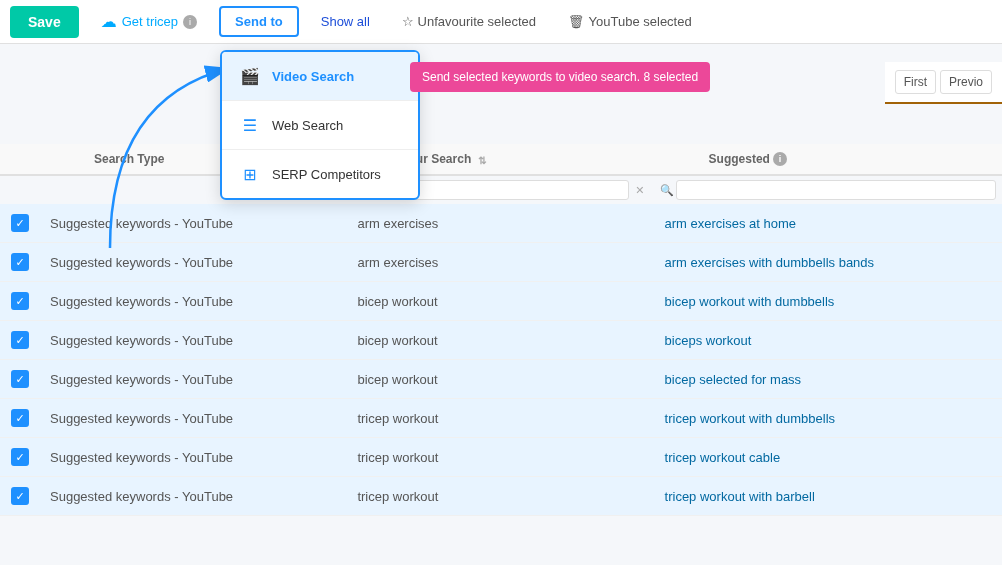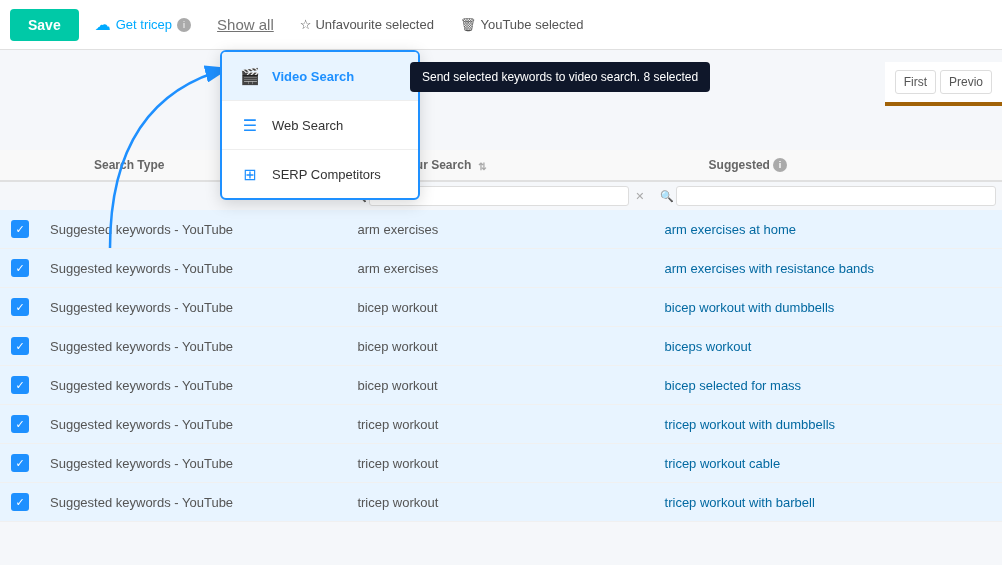--- a/index.html
+++ b/index.html
@@ -5,22 +5,22 @@
     * { box-sizing: border-box; margin: 0; padding: 0; }
     body { font-family: Arial, sans-serif; font-size: 13px; background: #f5f7fa; overflow: hidden; }
 
     
     .toolbar {
       display: flex;
       align-items: center;
       background: #fff;
       border-bottom: 1px solid #e0e0e0;
       padding: 0 10px;
-      height: 50px;
-      gap: 6px;
+      height: 44px;
+      gap: 12px;
       position: relative;
       z-index: 100;
     }
     .btn-save {
       background: #00c9a7;
       color: #fff;
       border: none;
       padding: 8px 18px;
       border-radius: 4px;
       font-weight: bold;
@@ -44,25 +44,24 @@
       color: #1e90ff;
       border-radius: 4px;
       padding: 6px 14px;
       font-size: 13px;
       font-weight: bold;
       cursor: pointer;
     }
     .btn-show-all {
       background: none;
       border: none;
-      color: #737373;
-      font-size: 15px;
+      color: #1d4ed8;
+      font-size: 13px;
       cursor: pointer;
       padding: 6px 10px;
-      text-decoration: underline;
     }
     .btn-unfavourite {
       display: flex; align-items: center; gap: 4px;
       background: none; border: none; color: #555; font-size: 13px; cursor: pointer; padding: 6px 10px;
     }
     .btn-delete {
       display: flex; align-items: center; gap: 4px;
       background: none; border: none; color: #555; font-size: 13px; cursor: pointer; padding: 6px 10px;
     }
     .info-icon {
@@ -125,40 +124,40 @@
       left: 80px;
       z-index: 150;
       pointer-events: none;
     }
 
     
     .tooltip-box {
       position: absolute;
       top: 62px;
       left: 410px;
-      background: #0f172a;
+      background: #ec4899;
       color: #fff;
       padding: 8px 12px;
       border-radius: 4px;
       font-size: 12px;
       white-space: nowrap;
       z-index: 300;
     }
 
     
     .pagination-area {
       position: absolute;
       top: 62px;
       right: 0;
       display: flex;
       align-items: center;
       gap: 4px;
       padding: 8px 10px;
       background: #fff;
-      border-bottom: 4px solid #a16207;
+      border-bottom: 2px solid #a16207;
       z-index: 50;
     }
     .page-btn {
       background: none; border: 1px solid #ddd; border-radius: 3px;
       padding: 4px 8px; font-size: 12px; cursor: pointer; color: #555;
     }
 
     
     .table-area {
       margin-top: 100px;
@@ -219,20 +218,21 @@
 
 <div class="toolbar">
   <button class="btn-save">Save</button>
 
   <button class="btn-get-results">
     <span class="cloud-icon">☁</span>
     <span>Get tricep</span>
     <span class="info-icon">i</span>
   </button>
 
+  <button class="btn-send-to">Send to</button>
   <button class="btn-show-all">Show all</button>
 
   <button class="btn-unfavourite">
     <span>☆</span>
     <span>Unfavourite selected</span>
   </button>
 
   <button class="btn-delete">
     <span>🗑</span>
     <span>YouTube selected</span>
@@ -321,21 +321,21 @@
     <tr class="selected">
           <td class="checkbox-cell"><div class="check-box">✓</div></td>
           <td>Suggested keywords - YouTube</td>
           <td>arm exercises</td>
           <td><a class="keyword-link">arm exercises at home</a></td>
         </tr>
         <tr class="selected">
           <td class="checkbox-cell"><div class="check-box">✓</div></td>
           <td>Suggested keywords - YouTube</td>
           <td>arm exercises</td>
-          <td><a class="keyword-link">arm exercises with resistance bands</a></td>
+          <td><a class="keyword-link">arm exercises with dumbbells bands</a></td>
         </tr>
         <tr class="selected">
           <td class="checkbox-cell"><div class="check-box">✓</div></td>
           <td>Suggested keywords - YouTube</td>
           <td>bicep workout</td>
           <td><a class="keyword-link">bicep workout with dumbbells</a></td>
         </tr>
         <tr class="selected">
           <td class="checkbox-cell"><div class="check-box">✓</div></td>
           <td>Suggested keywords - YouTube</td>

